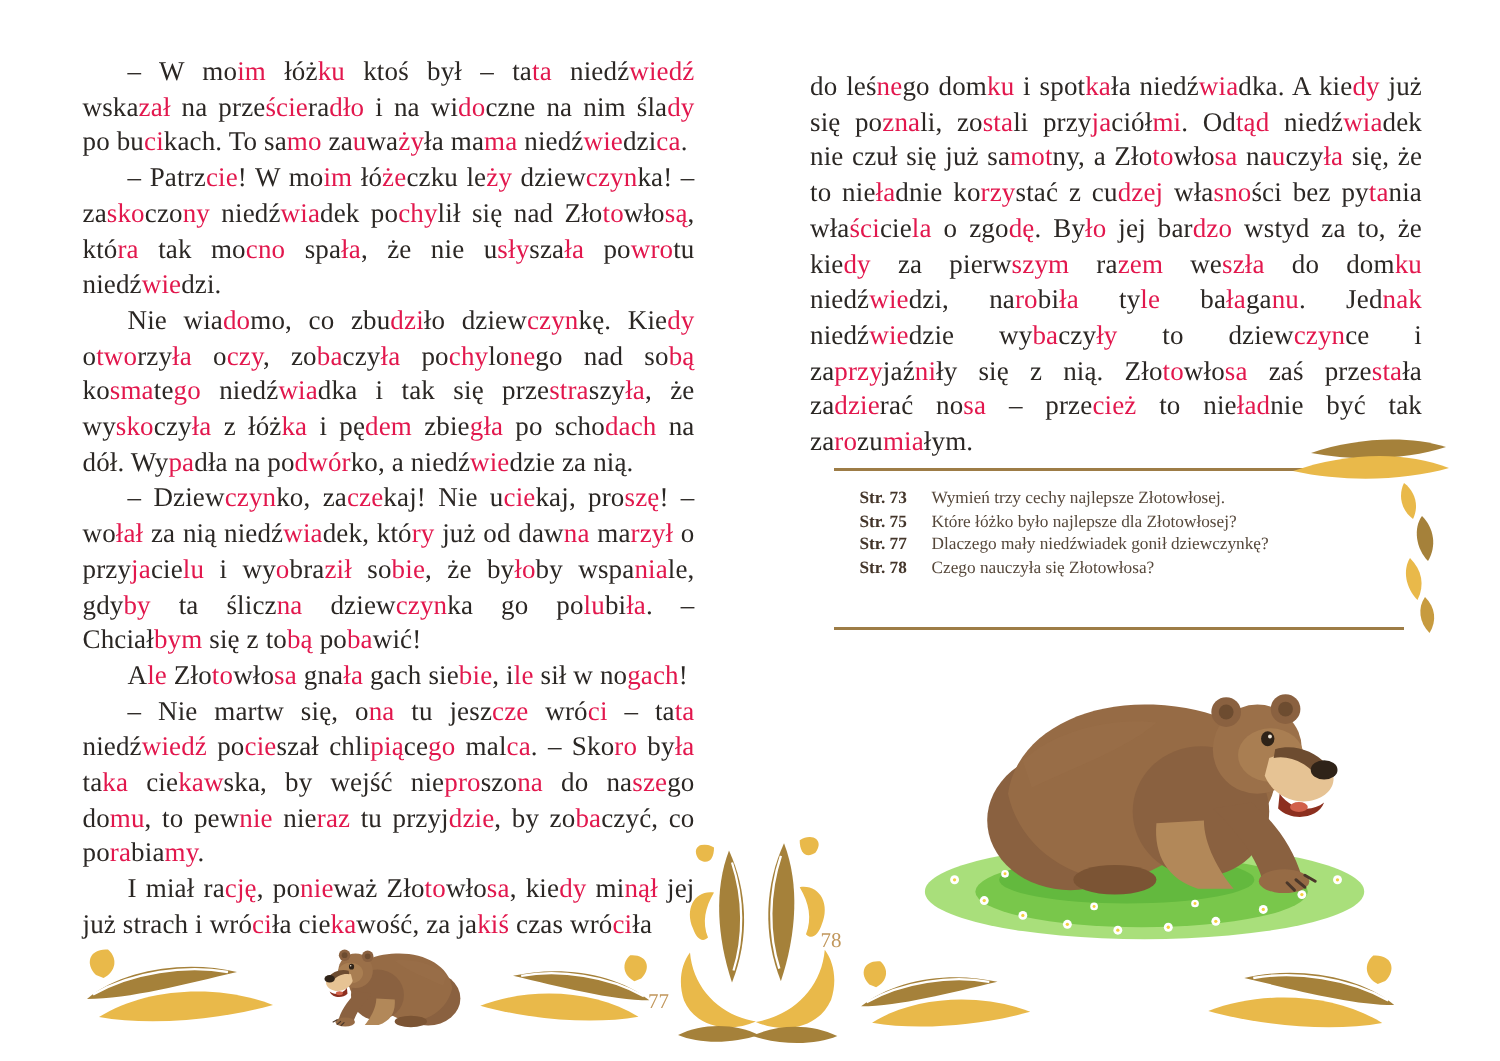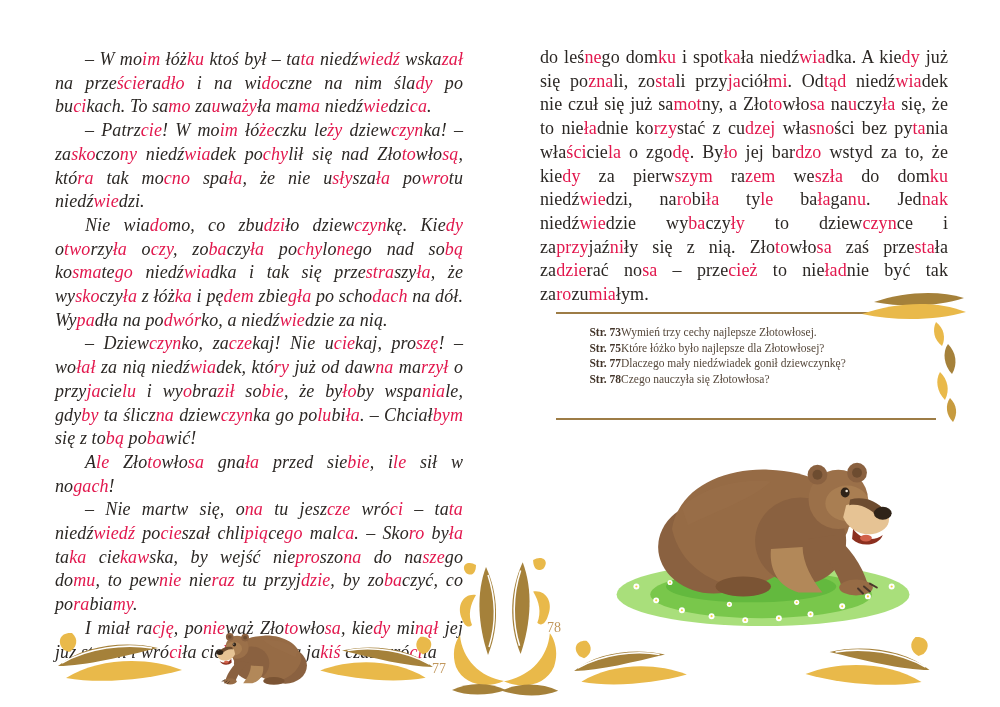--- a/index.html
+++ b/index.html
@@ -4,31 +4,31 @@
 <style>
   html,body{margin:0;padding:0;background:#fff;}
   .spread{
     position:relative;width:1000px;height:707px;background:#ffffff;overflow:hidden;
     font-family:"Liberation Serif","DejaVu Serif",serif;
   }
   .text-col{
     position:absolute;text-align:justify;font-size:18px;line-height:23.7px;
     color:#2b2724;letter-spacing:.1px;
   }
-  .col-left{left:55px;top:48px;width:408px;font-style:italic;}
+  .col-left{left:55px;top:36px;width:408px;}
   .col-right{left:540px;top:46px;width:408px;}
   p.para{margin:0;padding:0;}
   p.para.indent{text-indent:30px;}
   .red{color:#e2174d;}
   .qbox{
     position:absolute;left:556px;top:312px;width:380px;height:108px;box-sizing:border-box;
     border-top:2px solid #9d7c46;border-bottom:2px solid #9d7c46;
     padding:11px 0 0 17px;
   }
-  .qrow{display:flex;font-size:11.5px;line-height:15.6px;color:#55473a;text-align:right;}
+  .qrow{display:flex;font-size:11.5px;line-height:15.6px;color:#55473a;}
   .qlabel{width:48px;font-weight:bold;color:#43352a;flex-shrink:0;}
   .pagenum{position:absolute;font-size:14px;color:#c1975c;}
   .pn77{left:432px;top:617px;margin-top:44px;}
   .pn78{left:547px;top:620px;}
   .deco{position:absolute;}
   .bear-large{position:absolute;left:612px;top:446px;width:308px;height:188px;}
   .bear-small{position:absolute;left:214px;top:624px;width:96px;height:64px;}
 </style>
 </head>
 <body>
@@ -62,21 +62,21 @@
         <path d="M220,137 l7,4 M214,140 l6,5 M208,142 l5,5" stroke="#4a372a" stroke-width="2" stroke-linecap="round" fill="none"></path>
       </g>
     </defs>
   </svg>
 
   <div class="text-col col-left">
       <p class="para indent"><span>– W mo</span><span class="red">im</span><span> łóż</span><span class="red">ku</span><span> ktoś był – ta</span><span class="red">ta</span><span> niedź</span><span class="red">wiedź</span><span> wska</span><span class="red">zał</span><span> na prze</span><span class="red">ście</span><span>ra</span><span class="red">dło</span><span> i na wi</span><span class="red">do</span><span>czne na nim śla</span><span class="red">dy</span><span> po bu</span><span class="red">ci</span><span>kach. To sa</span><span class="red">mo</span><span> za</span><span class="red">u</span><span>wa</span><span class="red">ży</span><span>ła ma</span><span class="red">ma</span><span> niedź</span><span class="red">wie</span><span>dzi</span><span class="red">ca</span><span>.</span></p>
       <p class="para indent"><span>– Patrz</span><span class="red">cie</span><span>! W mo</span><span class="red">im</span><span> łó</span><span class="red">że</span><span>czku le</span><span class="red">ży</span><span> dziew</span><span class="red">czyn</span><span>ka! – za</span><span class="red">sko</span><span>czo</span><span class="red">ny</span><span> niedź</span><span class="red">wia</span><span>dek po</span><span class="red">chy</span><span>lił się nad Zło</span><span class="red">to</span><span>wło</span><span class="red">są</span><span>, któ</span><span class="red">ra</span><span> tak mo</span><span class="red">cno</span><span> spa</span><span class="red">ła</span><span>, że nie u</span><span class="red">sły</span><span>sza</span><span class="red">ła</span><span> po</span><span class="red">wro</span><span>tu niedź</span><span class="red">wie</span><span>dzi.</span></p>
       <p class="para indent"><span>Nie wia</span><span class="red">do</span><span>mo, co zbu</span><span class="red">dzi</span><span>ło dziew</span><span class="red">czyn</span><span>kę. Kie</span><span class="red">dy</span><span> o</span><span class="red">two</span><span>rzy</span><span class="red">ła</span><span> o</span><span class="red">czy</span><span>, zo</span><span class="red">ba</span><span>czy</span><span class="red">ła</span><span> po</span><span class="red">chy</span><span>lo</span><span class="red">ne</span><span>go nad so</span><span class="red">bą</span><span> ko</span><span class="red">sma</span><span>te</span><span class="red">go</span><span> niedź</span><span class="red">wia</span><span>dka i tak się prze</span><span class="red">stra</span><span>szy</span><span class="red">ła</span><span>, że wy</span><span class="red">sko</span><span>czy</span><span class="red">ła</span><span> z łóż</span><span class="red">ka</span><span> i pę</span><span class="red">dem</span><span> zbie</span><span class="red">gła</span><span> po scho</span><span class="red">dach</span><span> na dół. Wy</span><span class="red">pa</span><span>dła na po</span><span class="red">dwór</span><span>ko, a niedź</span><span class="red">wie</span><span>dzie za nią.</span></p>
       <p class="para indent"><span>– Dziew</span><span class="red">czyn</span><span>ko, za</span><span class="red">cze</span><span>kaj! Nie u</span><span class="red">cie</span><span>kaj, pro</span><span class="red">szę</span><span>! – wo</span><span class="red">łał</span><span> za nią niedź</span><span class="red">wia</span><span>dek, któ</span><span class="red">ry</span><span> już od daw</span><span class="red">na</span><span> ma</span><span class="red">rzył</span><span> o przy</span><span class="red">ja</span><span>cie</span><span class="red">lu</span><span> i wy</span><span class="red">o</span><span>bra</span><span class="red">ził</span><span> so</span><span class="red">bie</span><span>, że by</span><span class="red">ło</span><span>by wspa</span><span class="red">nia</span><span>le, gdy</span><span class="red">by</span><span> ta ślicz</span><span class="red">na</span><span> dziew</span><span class="red">czyn</span><span>ka go po</span><span class="red">lu</span><span>bi</span><span class="red">ła</span><span>. – Chciał</span><span class="red">bym</span><span> się z to</span><span class="red">bą</span><span> po</span><span class="red">ba</span><span>wić!</span></p>
-      <p class="para indent"><span>A</span><span class="red">le</span><span> Zło</span><span class="red">to</span><span>wło</span><span class="red">sa</span><span> gna</span><span class="red">ła</span><span> przed sie</span><span class="red">bie</span><span>, i</span><span class="red">le</span><span> sił w no</span><span class="red">gach</span><span>!</span></p>
+      <p class="para indent"><span>A</span><span class="red">le</span><span> Zło</span><span class="red">to</span><span>wło</span><span class="red">sa</span><span> gna</span><span class="red">ła</span><span> gach sie</span><span class="red">bie</span><span>, i</span><span class="red">le</span><span> sił w no</span><span class="red">gach</span><span>!</span></p>
       <p class="para indent"><span>– Nie martw się, o</span><span class="red">na</span><span> tu jesz</span><span class="red">cze</span><span> wró</span><span class="red">ci</span><span> – ta</span><span class="red">ta</span><span> niedź</span><span class="red">wiedź</span><span> po</span><span class="red">cie</span><span>szał chli</span><span class="red">pią</span><span>ce</span><span class="red">go</span><span> mal</span><span class="red">ca</span><span>. – Sko</span><span class="red">ro</span><span> by</span><span class="red">ła</span><span> ta</span><span class="red">ka</span><span> cie</span><span class="red">kaw</span><span>ska, by wejść nie</span><span class="red">pro</span><span>szo</span><span class="red">na</span><span> do na</span><span class="red">sze</span><span>go do</span><span class="red">mu</span><span>, to pew</span><span class="red">nie</span><span> nie</span><span class="red">raz</span><span> tu przyj</span><span class="red">dzie</span><span>, by zo</span><span class="red">ba</span><span>czyć, co po</span><span class="red">ra</span><span>bia</span><span class="red">my</span><span>.</span></p>
       <p class="para indent"><span>I miał ra</span><span class="red">cję</span><span>, po</span><span class="red">nie</span><span>waż Zło</span><span class="red">to</span><span>wło</span><span class="red">sa</span><span>, kie</span><span class="red">dy</span><span> mi</span><span class="red">nął</span><span> jej już strach i wró</span><span class="red">ci</span><span>ła cie</span><span class="red">ka</span><span>wość, za ja</span><span class="red">kiś</span><span> czas wró</span><span class="red">ci</span><span>ła</span></p>
     </div>
 
   <div class="text-col col-right">
       <p class="para"><span>do leś</span><span class="red">ne</span><span>go dom</span><span class="red">ku</span><span> i spot</span><span class="red">ka</span><span>ła niedź</span><span class="red">wia</span><span>dka. A kie</span><span class="red">dy</span><span> już się po</span><span class="red">zna</span><span>li, zo</span><span class="red">sta</span><span>li przy</span><span class="red">ja</span><span>ciół</span><span class="red">mi</span><span>. Od</span><span class="red">tąd</span><span> niedź</span><span class="red">wia</span><span>dek nie czuł się już sa</span><span class="red">mot</span><span>ny, a Zło</span><span class="red">to</span><span>wło</span><span class="red">sa</span><span> na</span><span class="red">u</span><span>czy</span><span class="red">ła</span><span> się, że to nie</span><span class="red">ła</span><span>dnie ko</span><span class="red">rzy</span><span>stać z cu</span><span class="red">dzej</span><span> wła</span><span class="red">sno</span><span>ści bez py</span><span class="red">ta</span><span>nia wła</span><span class="red">ści</span><span>cie</span><span class="red">la</span><span> o zgo</span><span class="red">dę</span><span>. By</span><span class="red">ło</span><span> jej bar</span><span class="red">dzo</span><span> wstyd za to, że kie</span><span class="red">dy</span><span> za pierw</span><span class="red">szym</span><span> ra</span><span class="red">zem</span><span> we</span><span class="red">szła</span><span> do dom</span><span class="red">ku</span><span> niedź</span><span class="red">wie</span><span>dzi, na</span><span class="red">ro</span><span>bi</span><span class="red">ła</span><span> ty</span><span class="red">le</span><span> ba</span><span class="red">ła</span><span>ga</span><span class="red">nu</span><span>. Jed</span><span class="red">nak</span><span> niedź</span><span class="red">wie</span><span>dzie wy</span><span class="red">ba</span><span>czy</span><span class="red">ły</span><span> to dziew</span><span class="red">czyn</span><span>ce i za</span><span class="red">przy</span><span>jaź</span><span class="red">ni</span><span>ły się z nią. Zło</span><span class="red">to</span><span>wło</span><span class="red">sa</span><span> zaś prze</span><span class="red">sta</span><span>ła za</span><span class="red">dzie</span><span>rać no</span><span class="red">sa</span><span> – prze</span><span class="red">cież</span><span> to nie</span><span class="red">ład</span><span>nie być tak za</span><span class="red">ro</span><span>zu</span><span class="red">mia</span><span>łym.</span></p>
     </div>
 
   <div class="qbox">
       <div class="qrow">

